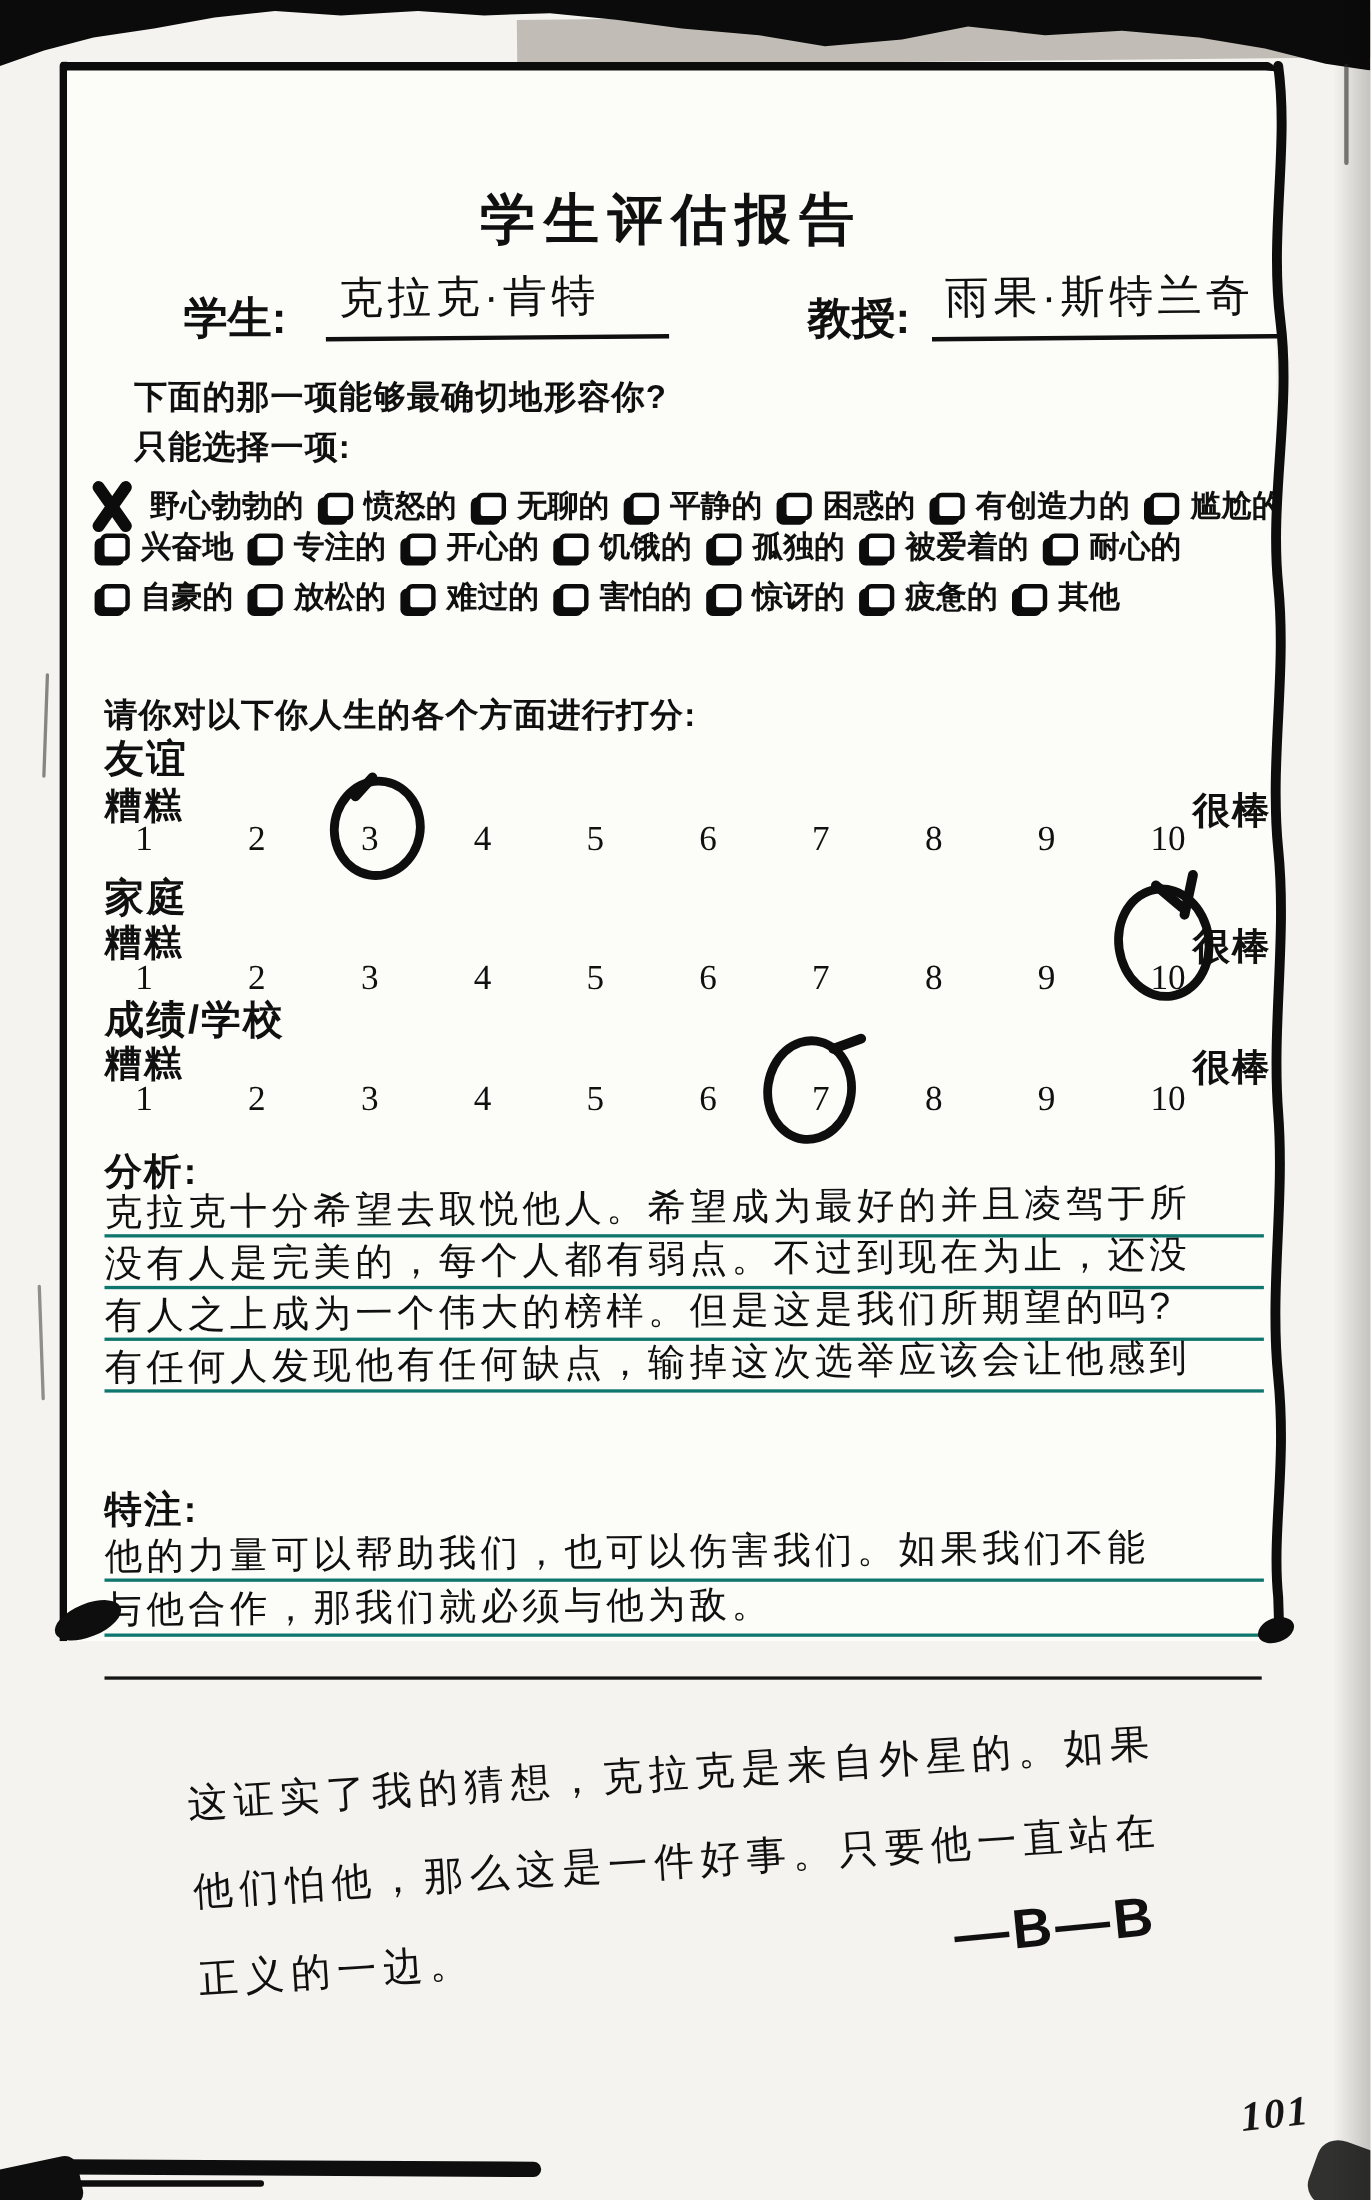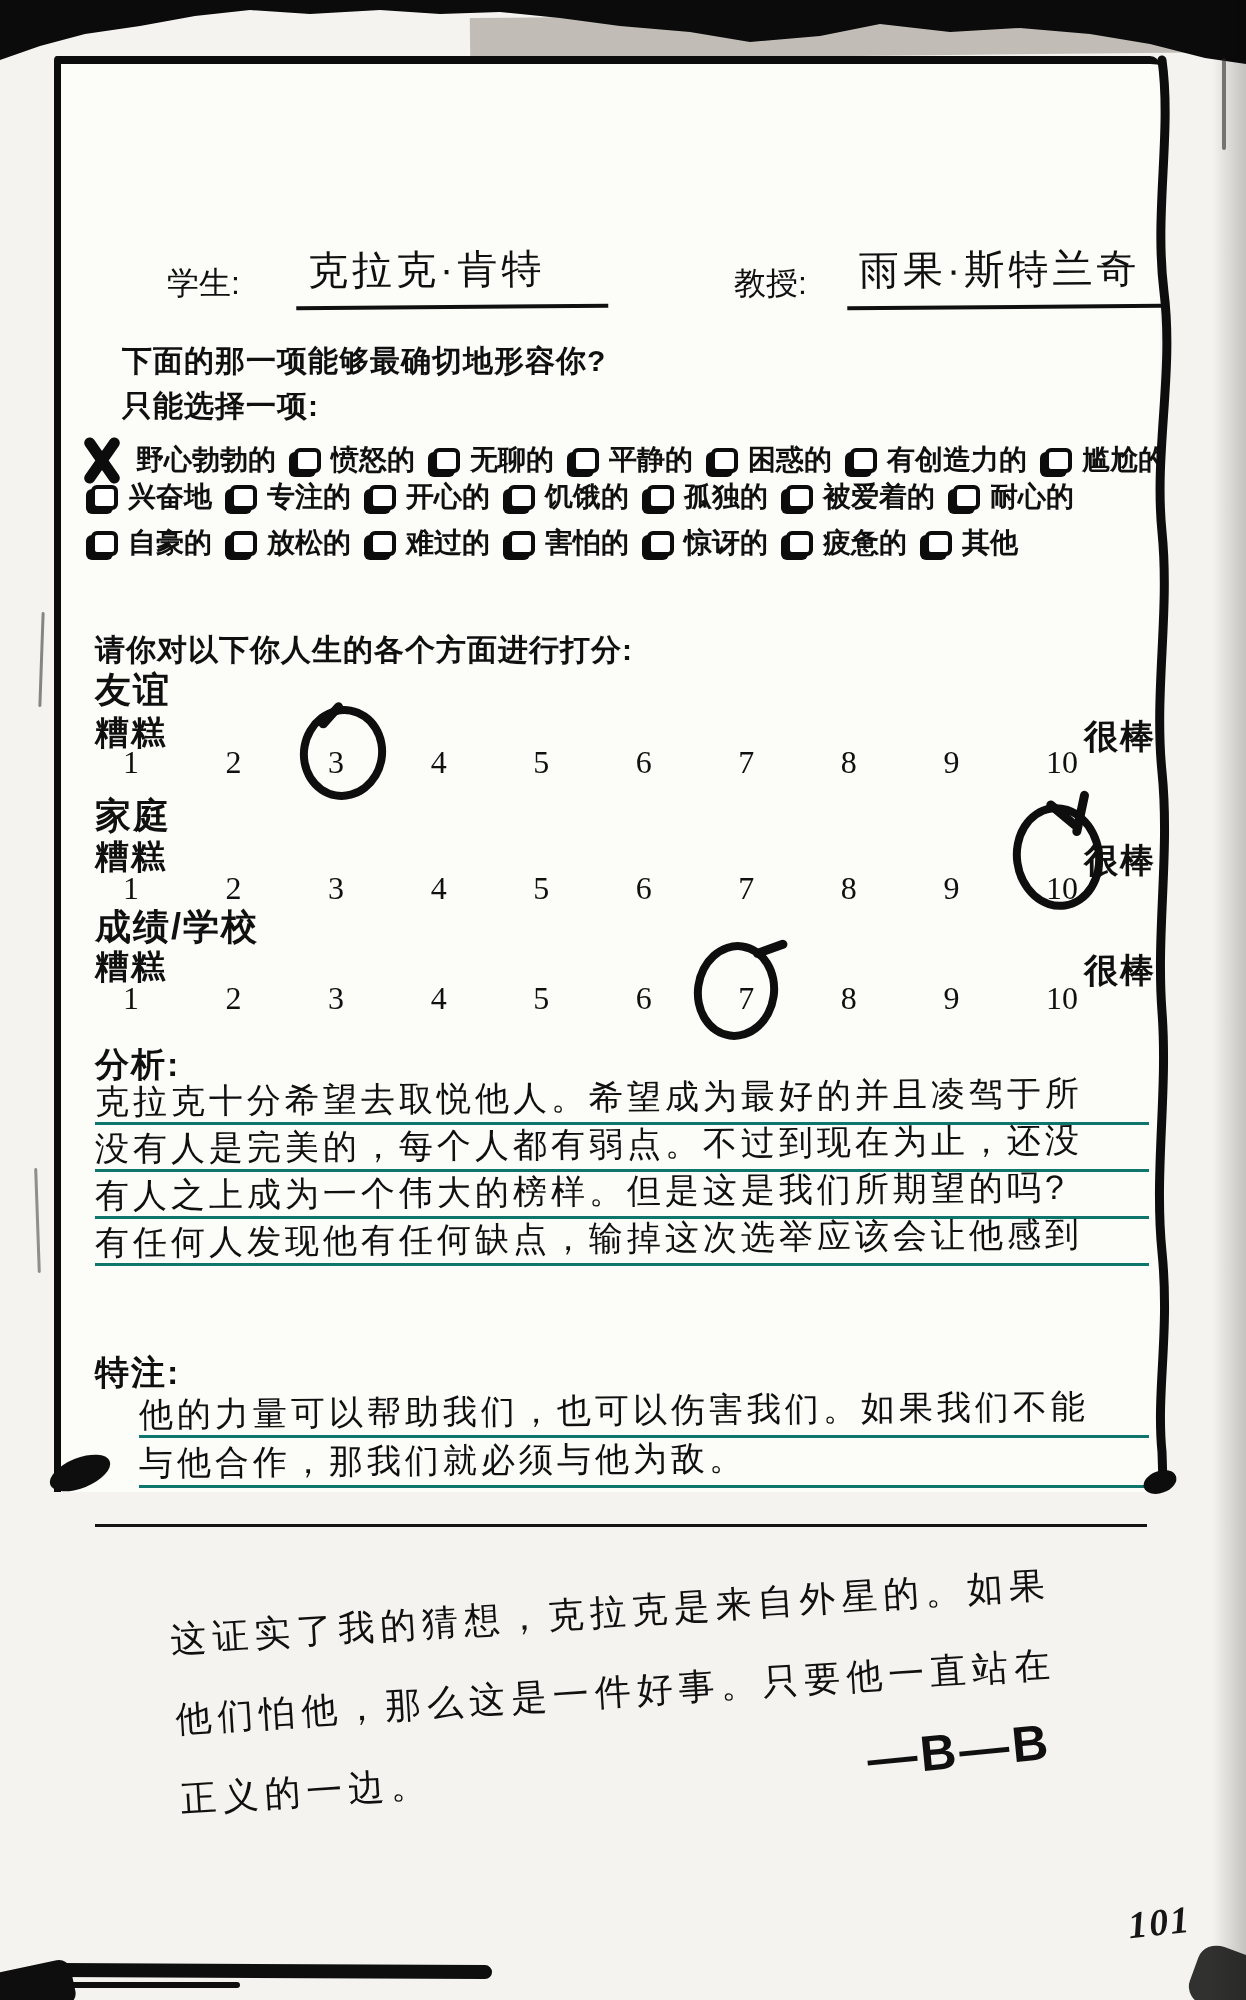--- a/index.html
+++ b/index.html
@@ -28,21 +28,21 @@
   
   .form {
     position:absolute; left:54px; top:56px; width:1106px; height:1436px;
     background:#fcfcf9; border-top:8px solid #0c0c0c; border-left:7px solid #0c0c0c;
     border-radius:4px 10px 0 0;
   }
   .abs { position:absolute; }
   .hand { font-weight:500; letter-spacing:4px; transform:rotate(-0.5deg); }
   .form-title { width:100%; top:102px; text-align:center; font-size:50px;
     font-weight:900; letter-spacing:8px; }
-  .fld-label { font-size:32px; font-weight:400; }
+  .fld-label { font-size:40px; font-weight:700; }
   .name { font-size:40px; border-bottom:4px solid #101010; padding:0 8px 8px 12px;
     white-space:nowrap; }
   .q { font-size:30px; font-weight:900; letter-spacing:1px; white-space:nowrap; }
   
   .cbrow { display:flex; align-items:center; gap:12px; height:46px; white-space:nowrap; }
   .cbi { display:flex; align-items:center; gap:10px; }
   .cbl { font-size:28px; font-weight:900; }
   .checkbox { width:27px; height:25px; border:4px solid #0c0c0c; border-radius:6px;
     background:#fff; box-shadow:-5px 4px 0 0 #0c0c0c; margin-left:6px; flex:none; }
   .xmark { position:relative; width:48px; height:44px; flex:none; }
@@ -55,21 +55,21 @@
   .end-label { font-size:34px; font-weight:900; letter-spacing:2px; }
   .nums { display:flex; justify-content:space-between; width:955px;
     font-family:"Liberation Serif", serif; font-size:32px; }
   .circle { position:absolute; border:8px solid #0e0e0e; border-radius:50%; }
   .circle i { position:absolute; background:#0e0e0e; border-radius:5px; display:block; }
   
   .rule-block { }
   .rline { height:47px; border-bottom:3px solid #0f766e; display:flex;
     align-items:flex-end; padding-bottom:1px; white-space:nowrap; overflow:visible; }
   .rline span { font-size:34px; letter-spacing:4px; }
-  .nline { height:50px;margin-left:44px; }
+  .nline { height:50px; }
   .sec-head { font-size:34px; font-weight:900; letter-spacing:2px; }
   .empty-rule { position:absolute; left:95px; top:1524px; width:1052px; height:3px;
     background:#141414; }
   
   .annotation { position:absolute; left:168px; top:1600px; width:900px;
     transform:rotate(-3.6deg); transform-origin:0 0; }
   .annotation .aline { font-size:36px; letter-spacing:6px; line-height:80px;
     white-space:nowrap; font-weight:500; }
   .annotation .last { display:flex; align-items:flex-end; }
   .signature { margin-left:auto; margin-right:28px; font-size:50px; font-weight:700;
@@ -82,20 +82,21 @@
 <body>
 
 <div class="page">
 
   <div class="grunge-gray"></div>
   <div class="grunge-top"></div>
   <div class="right-shade"></div>
 
   <div class="form">
 
+    <div class="abs form-title">学生评估报告</div>
 
     <span class="abs fld-label" style="left:106px; top:198px;">学生:</span>
     <span class="abs name hand" style="left:235px; top:178px; width:312px;">克拉克·肯特</span>
     <span class="abs fld-label" style="left:673px; top:198px;">教授:</span>
     <span class="abs name hand" style="left:786px; top:178px; width:314px;">雨果·斯特兰奇</span>
 
     <div class="abs q" style="left:61px; top:277px;">下面的那一项能够最确切地形容你?</div>
     <div class="abs q" style="left:61px; top:322px;">只能选择一项:</div>
 
     <div class="abs cbrow" style="left:17px; top:345px;margin-top:28px;">

